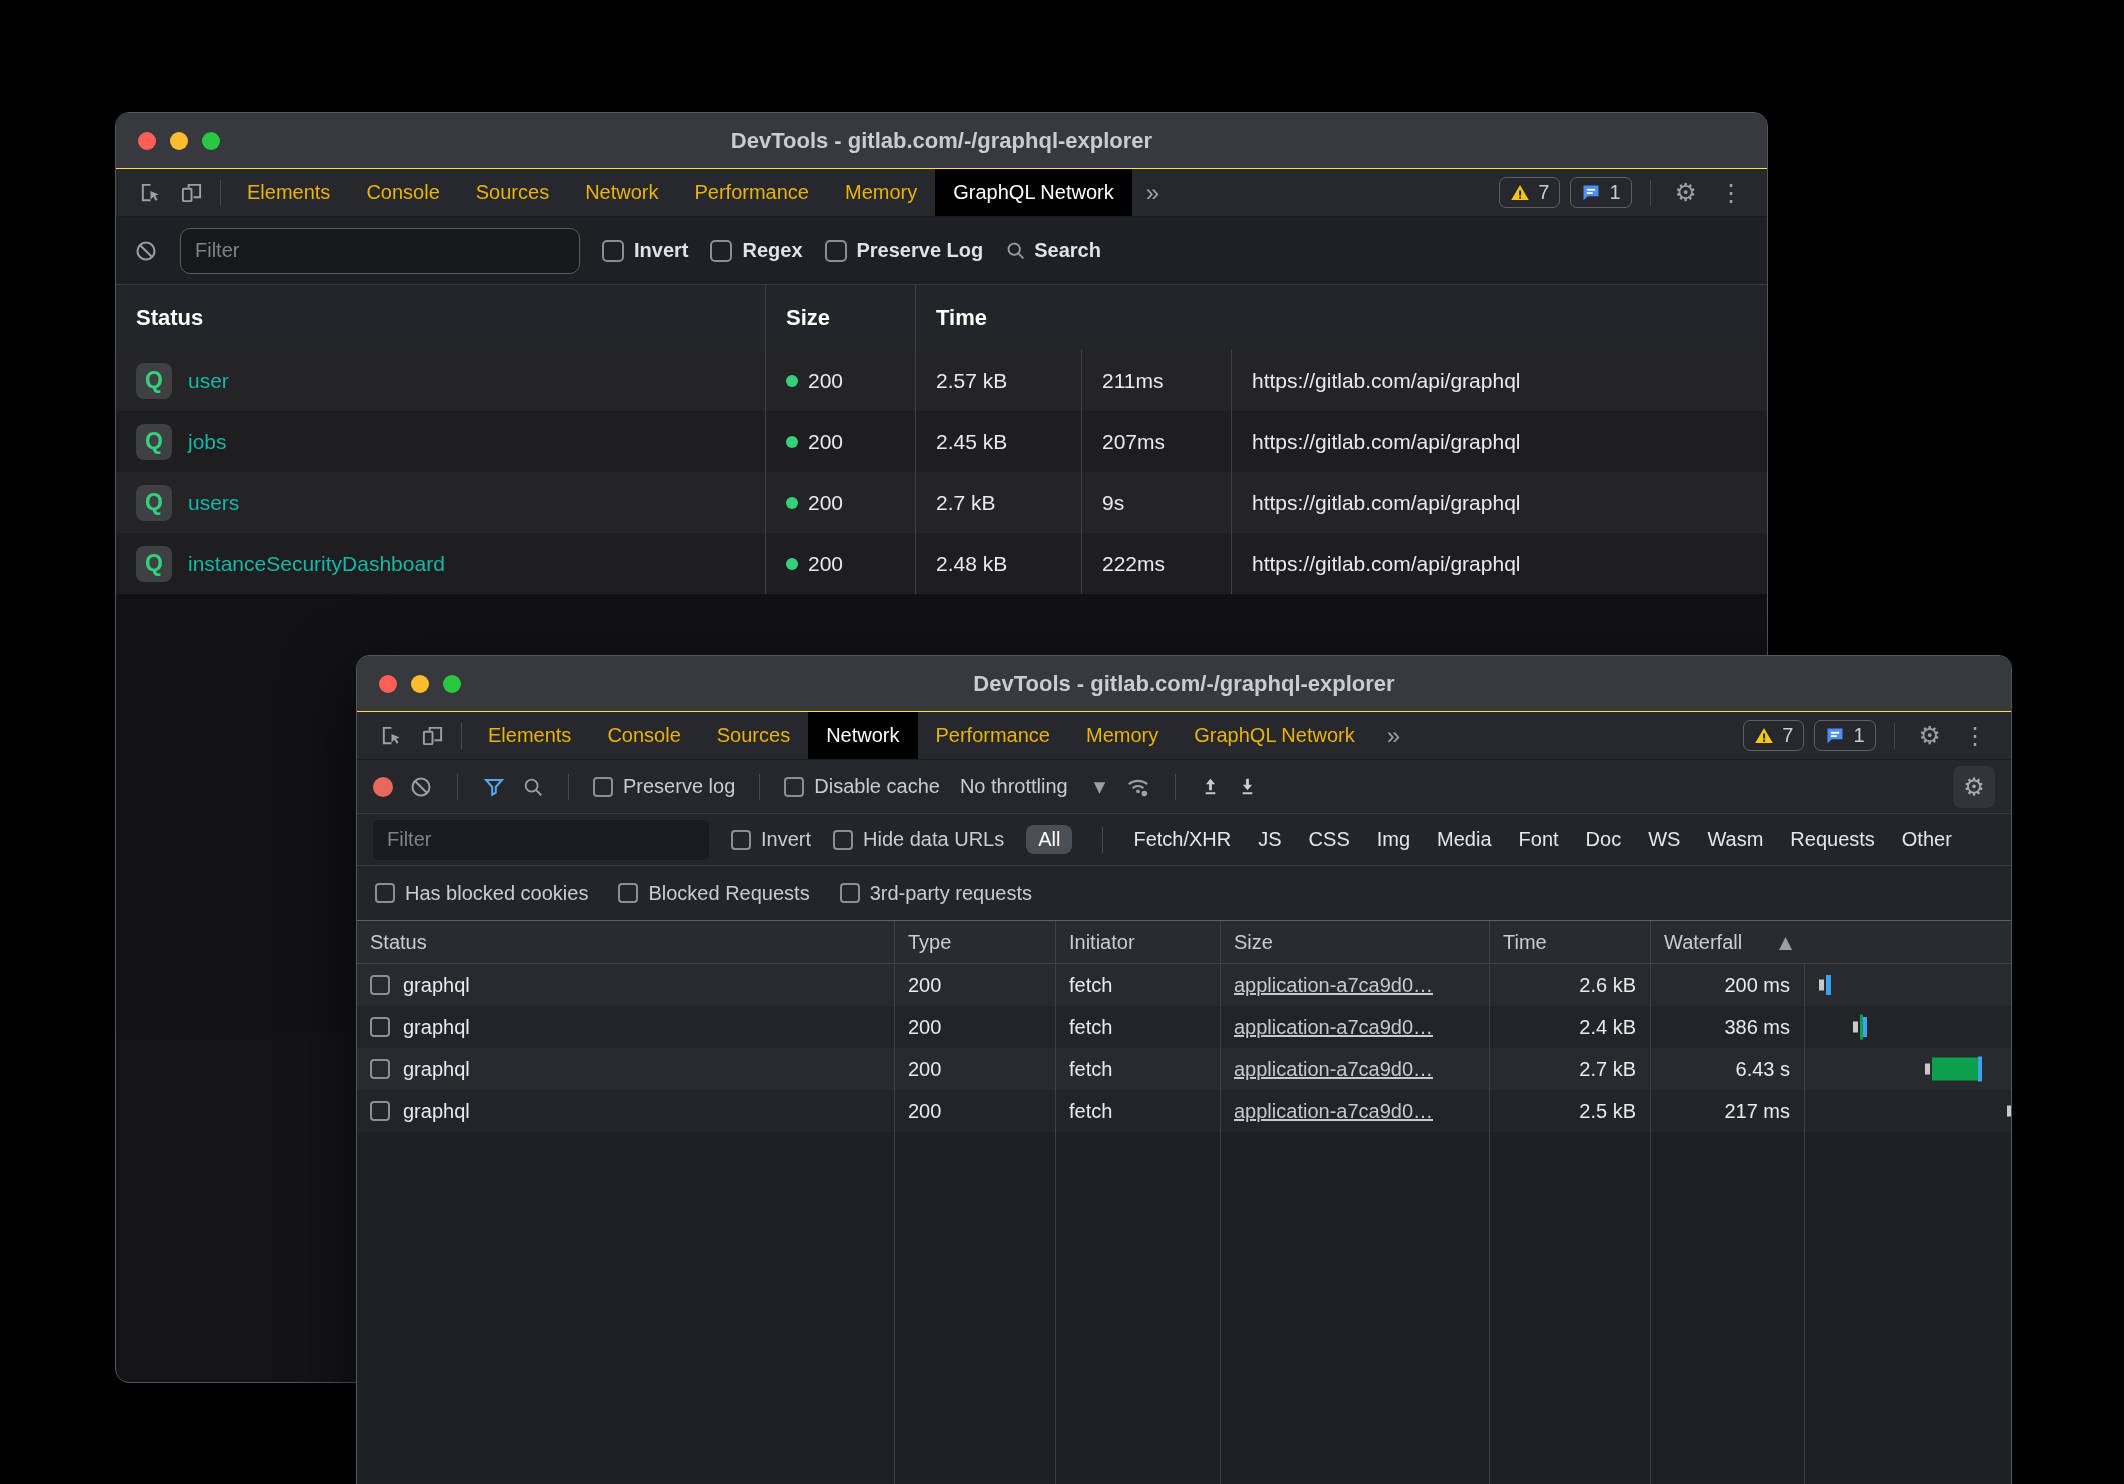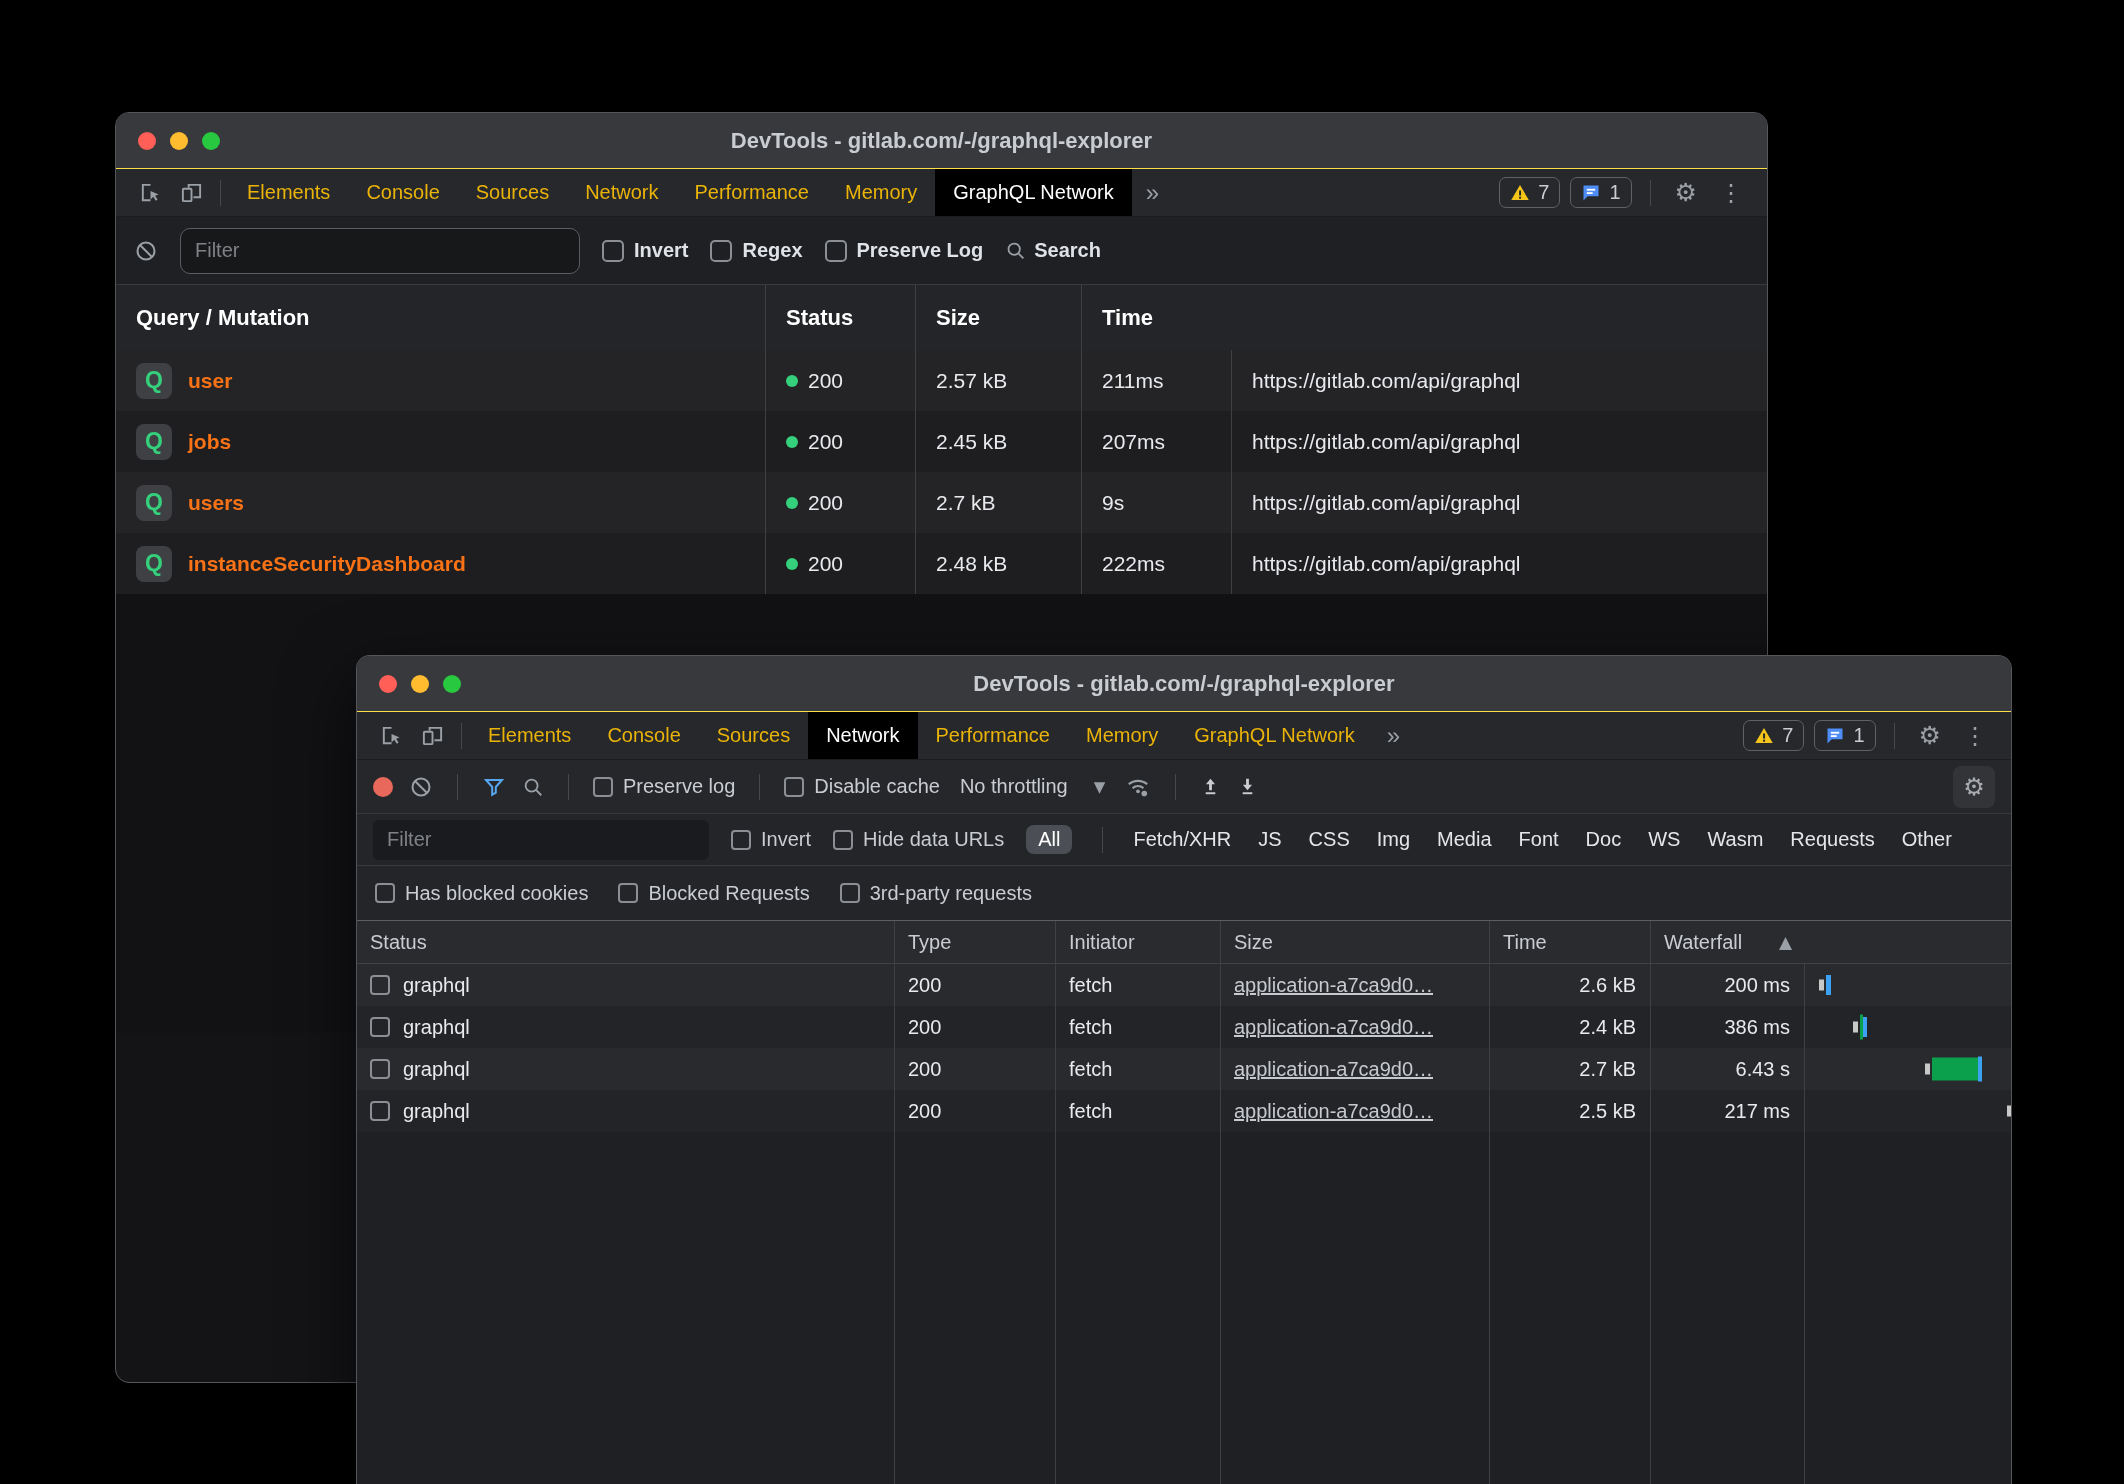--- a/index.html
+++ b/index.html
@@ -37,21 +37,21 @@
   .grid{display:grid;}
   .bw{grid-template-columns:649px 150px 166px 150px 1fr;}
   .fw{grid-template-columns:537px 161px 165px 269px 161px 154px 1fr;}
   .cell{display:flex;align-items:center;overflow:hidden;white-space:nowrap;padding-left:20px;}
   .cell+.cell{border-left:1px solid #3e4045;}
   .bw-header{height:65px;background:#242528;color:#fff;font-size:22px;font-weight:700;}
   .bw-row{height:61px;font-size:21px;color:#e8eaed;}
   .bw-row.odd{background:#242427;}
   .bw-row.even{background:#1e1e21;}
   .q-badge{width:36px;height:36px;border-radius:8px;background:#3f4044;color:#35d07c;font-weight:700;font-size:23px;display:flex;align-items:center;justify-content:center;margin-right:16px;flex:none;}
-  .q-name{font-weight:700;color:#f97316;}
+  .q-name{font-weight:400;color:#14b8a6;}
   .status-dot{width:12px;height:12px;border-radius:50%;background:#34d07c;margin-right:10px;flex:none;}
   .back-empty{background:#121215;height:439px;}
   
   .net-toolbar{height:54px;background:#26272b;display:flex;align-items:center;gap:16px;padding:0 16px;border-bottom:1px solid #38393d;}
   .record-dot{width:20px;height:20px;border-radius:50%;background:#e8685c;flex:none;}
   .icon-btn{display:flex;align-items:center;color:#9aa0a6;}
   .chk-group.plain{font-weight:400;color:#c9ccd1;}
   .chk.small{width:20px;height:20px;border-radius:4px;}
   .dropdown{display:flex;align-items:center;gap:26px;color:#c9ccd1;font-size:20px;padding:0 4px;}
   .caret{font-size:15px;color:#9aa0a6;font-family:"DejaVu Sans",sans-serif;}
@@ -160,21 +160,20 @@
       <span class="search-group">
         <svg width="21" height="21" viewBox="0 0 24 24" fill="none" stroke="#9aa0a6" stroke-width="2">
             <circle cx="10.5" cy="10.5" r="6.5"></circle>
             <line x1="15.5" y1="15.5" x2="21" y2="21"></line>
           </svg>
         <span>Search</span>
       </span>
     </div>
 
     <div class="grid bw bw-header">
-      <div class="cell">Query / Mutation</div>
       <div class="cell">Status</div>
       <div class="cell">Size</div>
       <div class="cell">Time</div>
     </div>
 
     <div class="grid bw bw-row odd">
       <div class="cell">
           <span class="q-badge">Q</span>
           <span class="q-name">user</span>
         </div>

